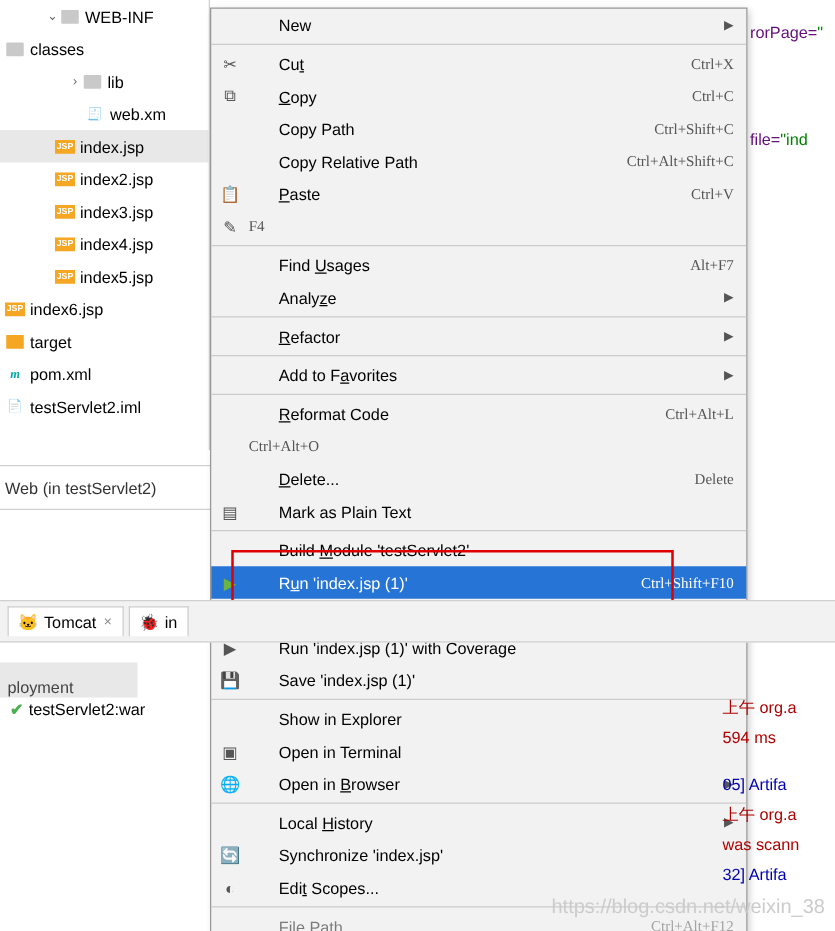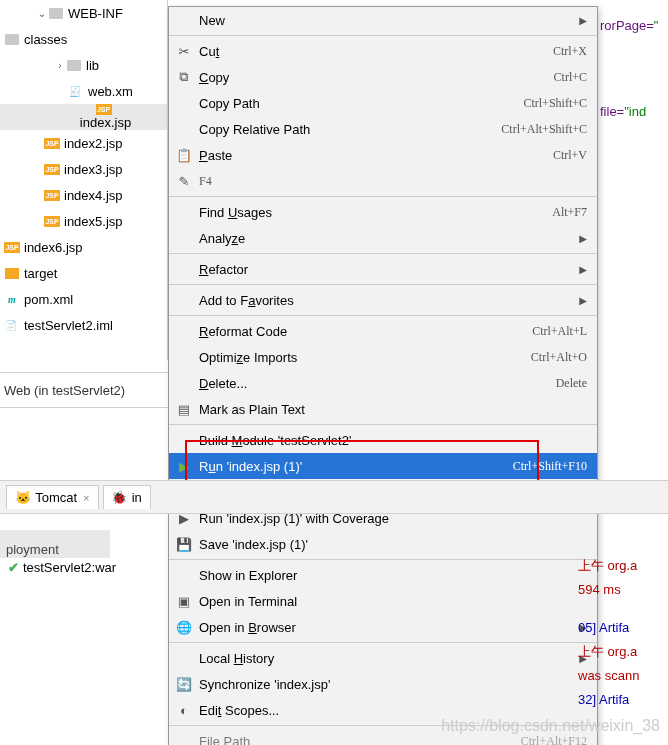--- a/index.html
+++ b/index.html
@@ -4,21 +4,21 @@
 <style>
 * { box-sizing: border-box; margin: 0; padding: 0; font-family: "Segoe UI", Tahoma, sans-serif; font-size: 13px; }
 body { width: 668px; height: 745px; background: #fff; overflow: hidden; position: relative; color: #000; }
 .project-tree { position: absolute; left: 0; top: 0; width: 168px; height: 360px; background: #fff; border-right: 1px solid #d0d0d0; }
 .tree-item { display: flex; align-items: center; height: 26px; padding-left: 4px; white-space: nowrap; }
 .tree-item .chev { width: 12px; display: inline-block; text-align: center; color: #666; font-size: 10px; }
 .tree-item .ico { width: 16px; height: 16px; margin-right: 4px; display: inline-flex; align-items: center; justify-content: center; font-size: 10px; }
 .folder-ico { background: #c9c9c9; width: 14px; height: 11px; border-radius: 1px; }
 .jsp-ico { background: #f5a623; width: 16px; height: 11px; font-size: 7px; color: #fff; font-weight: bold; display: flex; align-items: center; justify-content: center; }
 .xml-ico { width: 14px; height: 14px; }
-.selected { background: #e8e8e8; flex-direction: column; }
+.selected { background: #e8e8e8; }
 .target-ico { background: #f5a623; width: 14px; height: 11px; }
 .m-ico { color: #0aa; font-weight: bold; font-style: italic; font-family: serif; font-size: 14px; }
 .web-panel { position: absolute; left: 0; top: 372px; width: 168px; height: 36px; border-top: 1px solid #d0d0d0; border-bottom: 1px solid #d0d0d0; display: flex; align-items: center; padding-left: 4px; color: #333; }
 .editor-bg { position: absolute; left: 168px; top: 0; right: 0; height: 480px; background: #fff; }
 .editor-text { position: absolute; font-family: "Consolas", monospace; font-size: 13px; }
 .tabs-row { position: absolute; left: 0; top: 480px; width: 100%; height: 34px; border-top: 1px solid #d0d0d0; border-bottom: 1px solid #d0d0d0; background: #f2f2f2; display: flex; align-items: center; padding-left: 6px; }
 .tab { display: flex; align-items: center; padding: 4px 8px; margin-right: 4px; background: #fff; border: 1px solid #ccc; border-bottom: none; }
 .tab .close { margin-left: 6px; color: #888; font-size: 11px; }
 .tomcat-ico { color: #d4a017; margin-right: 4px; }
 .bug-ico { color: #8a8a2a; margin-right: 4px; }
@@ -26,21 +26,21 @@
 .deploy-item { position: absolute; left: 8px; top: 560px; display: flex; align-items: center; }
 .check { color: #4caf50; font-weight: bold; margin-right: 4px; }
 .console { position: absolute; right: 0; top: 514px; width: 90px; height: 230px; font-family: "Consolas", monospace; font-size: 13px; line-height: 24px; padding-top: 40px; }
 .console .red { color: #b00000; }
 .console .blue { color: #0000b0; }
 .context-menu { position: absolute; left: 168px; top: 6px; width: 430px; background: #f2f2f2; border: 1px solid #999; box-shadow: 2px 2px 6px rgba(0,0,0,0.2); }
 .menu-item { display: flex; align-items: center; height: 26px; padding: 0 10px 0 6px; position: relative; }
 .menu-item.hover { background: #2675d6; color: #fff; }
 .menu-item .mi-ico { width: 18px; height: 18px; margin-right: 6px; display: inline-flex; align-items: center; justify-content: center; font-size: 13px; color: #555; }
 .menu-item.hover .mi-ico { color: #fff; }
-.menu-item .label { flex: 1; }
+.menu-item .label { flex: 1; margin-left: 24px; }
 .menu-item .shortcut { color: #555; font-size: 12px; font-family: Liberation Serif, serif; }
 .menu-item.hover .shortcut { color: #fff; }
 .menu-item .sub-arrow { color: #555; font-size: 10px; margin-left: 6px; }
 .menu-sep { height: 1px; background: #ccc; margin: 2px 0; }
 .red-box { position: absolute; left: 185px; top: 440px; width: 354px; height: 68px; border: 2px solid #e00000; pointer-events: none; }
 .mn { text-decoration: underline; }
 .watermark { position: absolute; bottom: 10px; right: 8px; color: #ccc; font-size: 16px; font-family: Arial; }
 </style>
 </head>
 <body>
@@ -191,21 +191,20 @@
       <span class="sub-arrow">▶</span>
     </div>
   <div class="menu-sep"></div>
   <div class="menu-item">
       <span class="mi-ico"></span>
       <span class="label"><span></span><span class="mn">R</span><span>eformat Code</span></span>
       <span class="shortcut">Ctrl+Alt+L</span>
     </div>
   <div class="menu-item">
       <span class="mi-ico"></span>
-      <span class="label"><span>Optimi</span><span class="mn">z</span><span>e Imports</span></span>
       <span class="shortcut">Ctrl+Alt+O</span>
     </div>
   <div class="menu-item">
       <span class="mi-ico"></span>
       <span class="label"><span></span><span class="mn">D</span><span>elete...</span></span>
       <span class="shortcut">Delete</span>
     </div>
   <div class="menu-item">
       <span class="mi-ico">▤</span>
       <span class="label">Mark as Plain Text</span>

